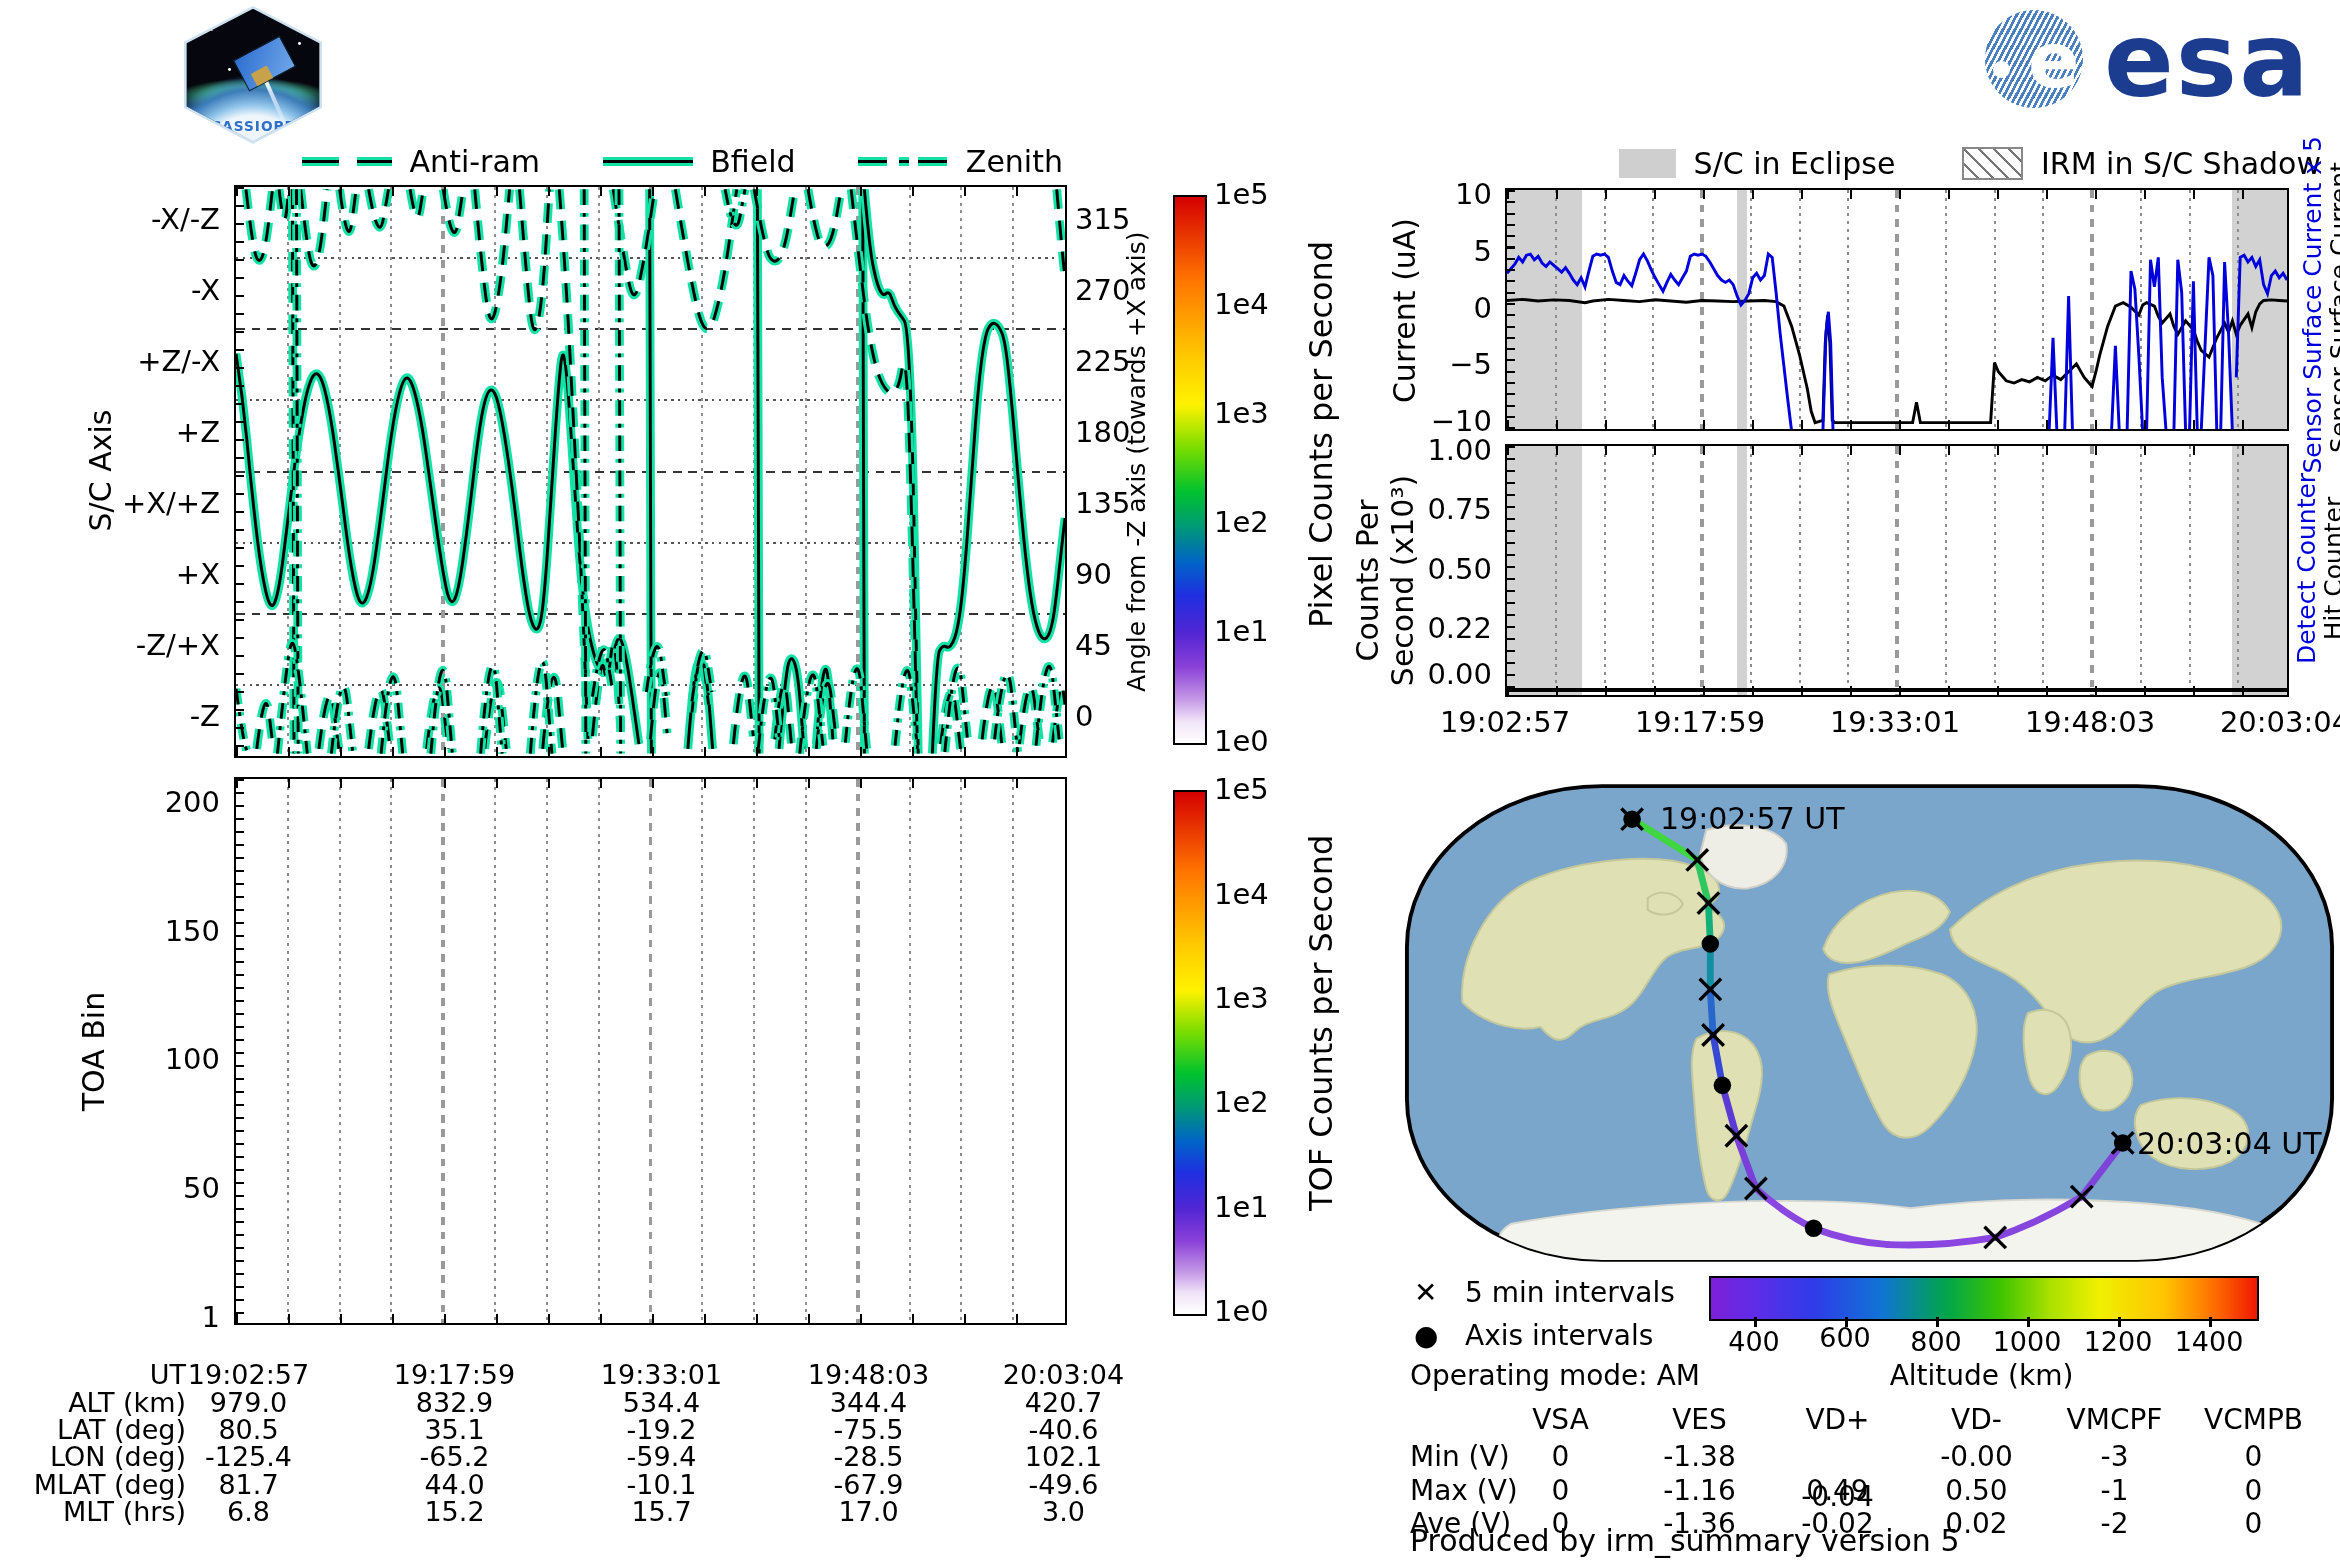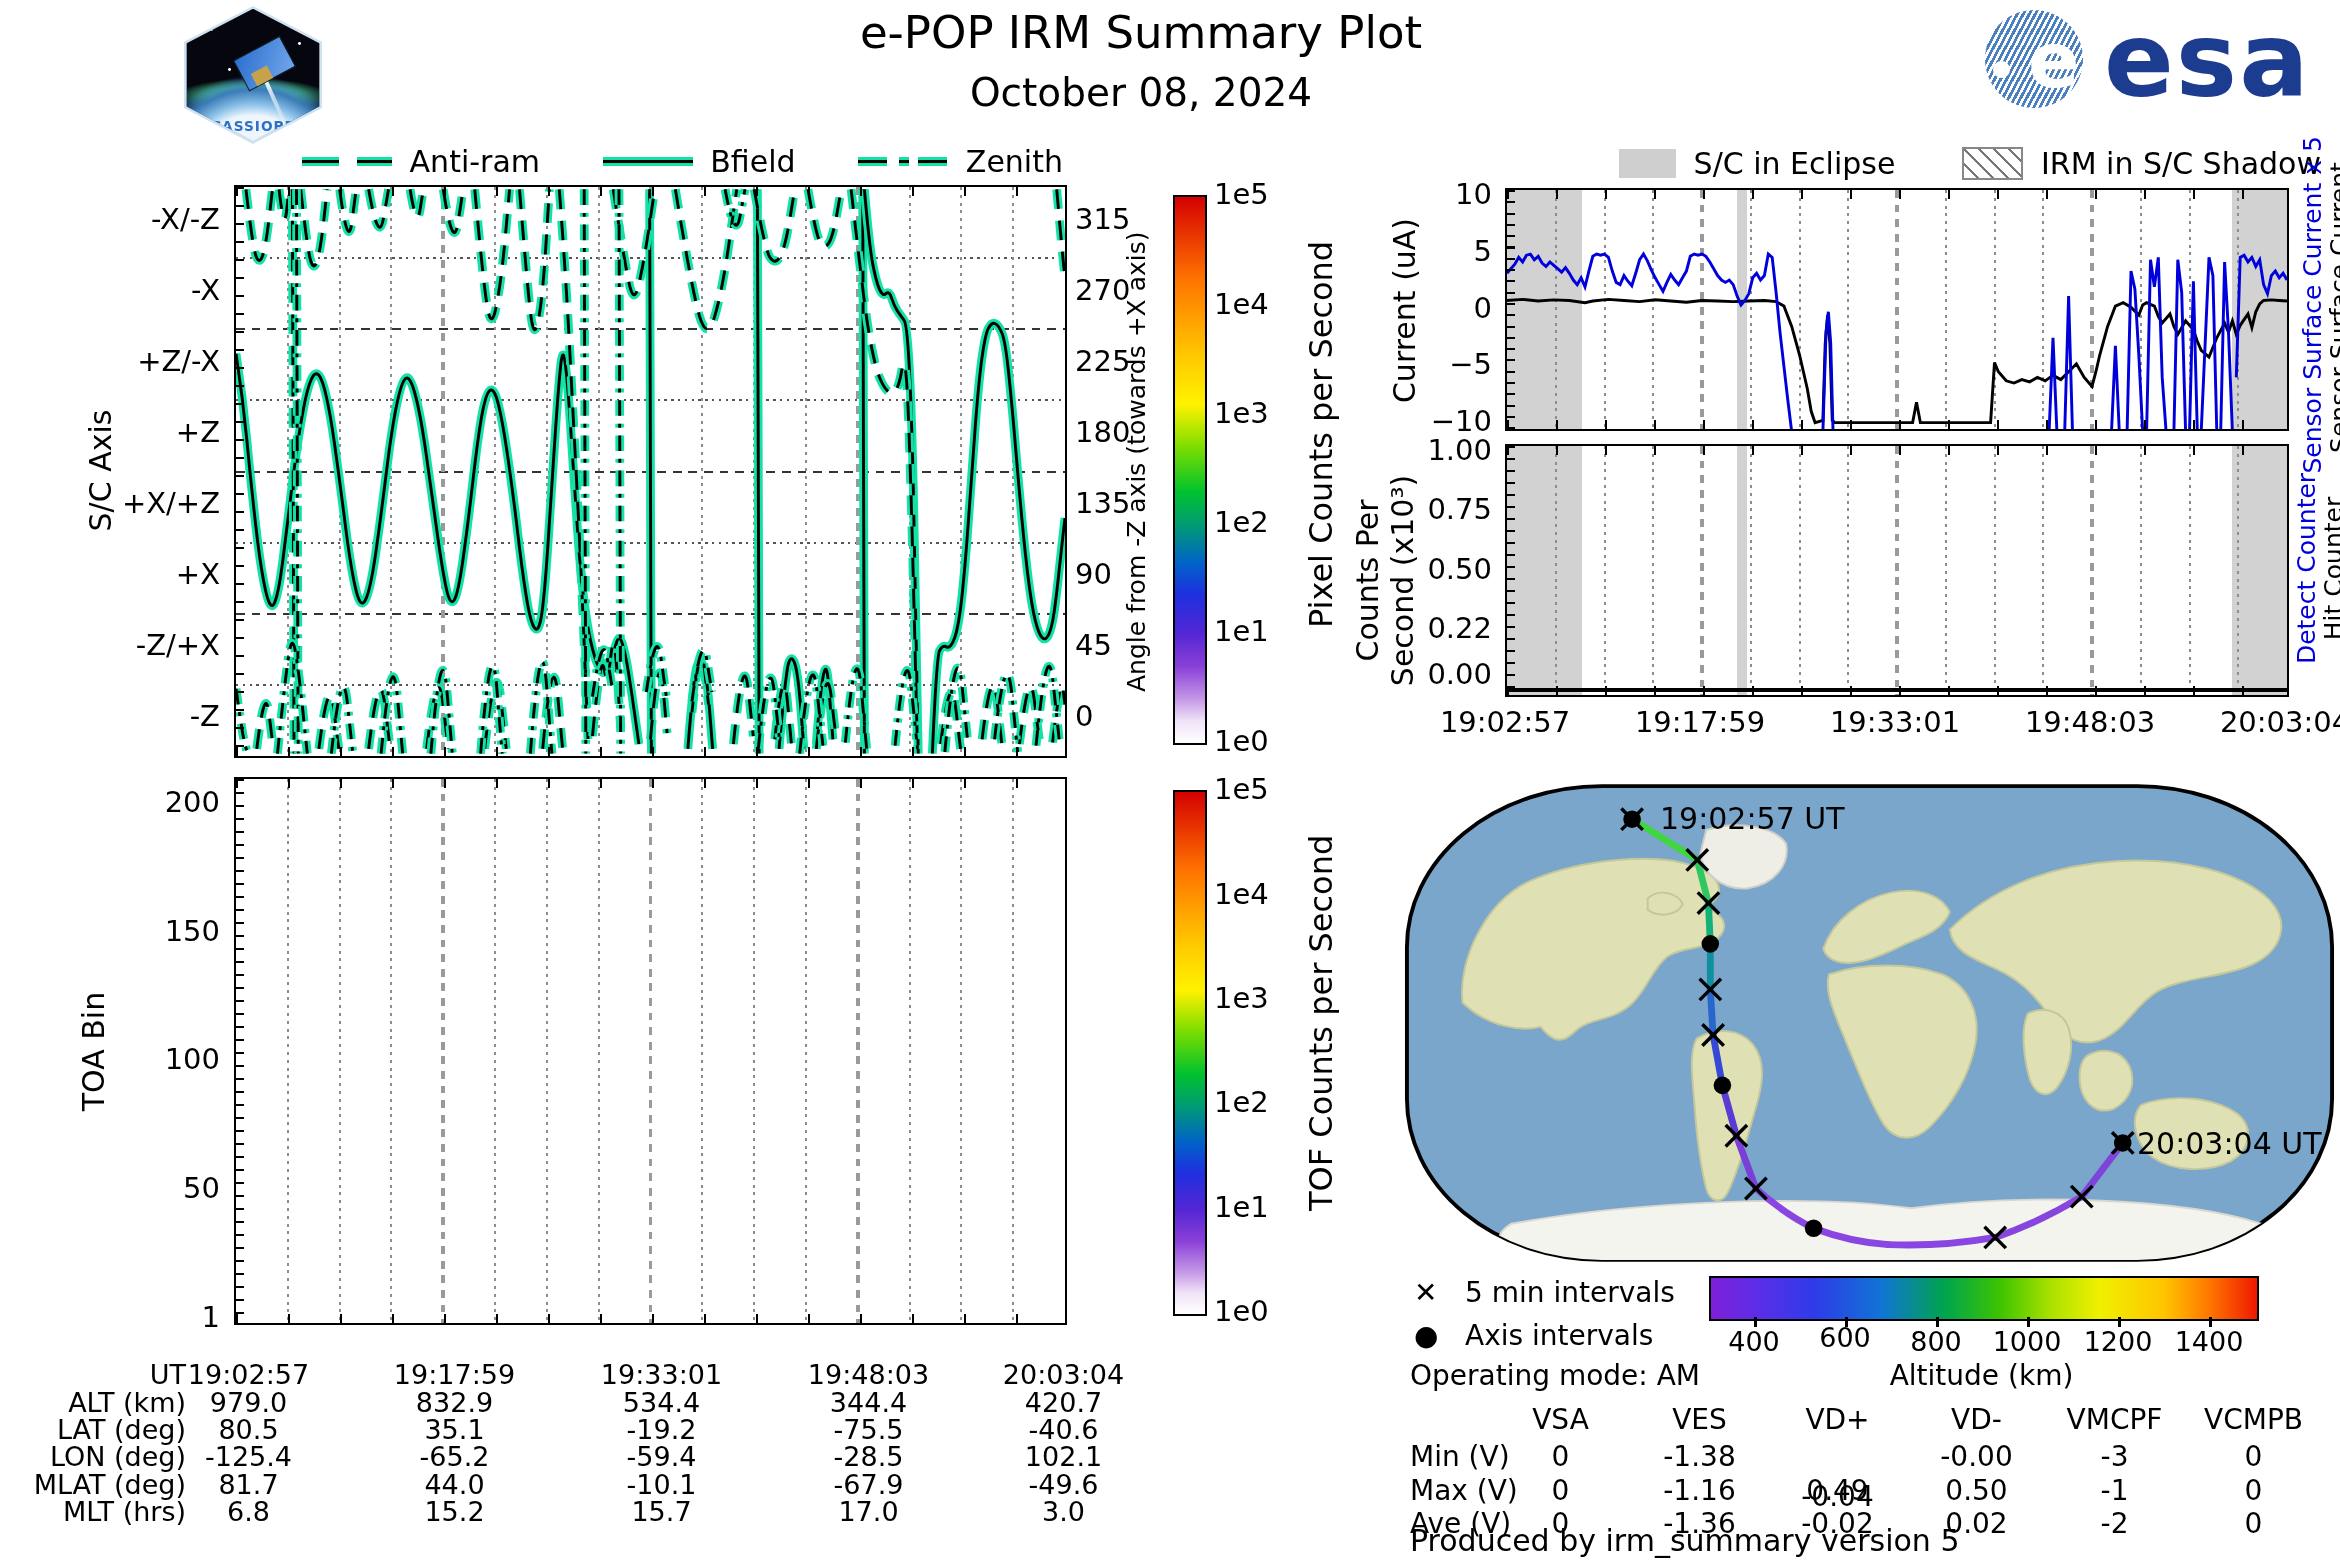--- a/index.html
+++ b/index.html
@@ -102,22 +102,20 @@
       <div class="star abs" style="left:29px;top:19.5px"></div>
       <div class="star abs" style="left:117px;top:33px"></div>
       <div class="star abs" style="left:47px;top:59px"></div>
       <div class="sat-beam abs"></div>
       <div class="sat-panel abs"></div>
       <div class="sat-body abs"></div>
       <div id="patch-label" class="abs">CASSIOPE</div>
     </div>
   </div>
 
-  <div id="title" class="abs tl">e-POP IRM Summary Plot</div>
-  <div id="date" class="abs tl">October 08, 2024</div>
 
   <div id="esa" class="abs">
     <div id="esa-globe" class="abs"></div>
     <div id="esa-e" class="abs">e</div>
     <div id="esa-text" class="abs">esa</div>
   </div>
 
   <div id="legend-left" class="abs leg-row">
     <div class="leg-item">
       <span class="sw">

